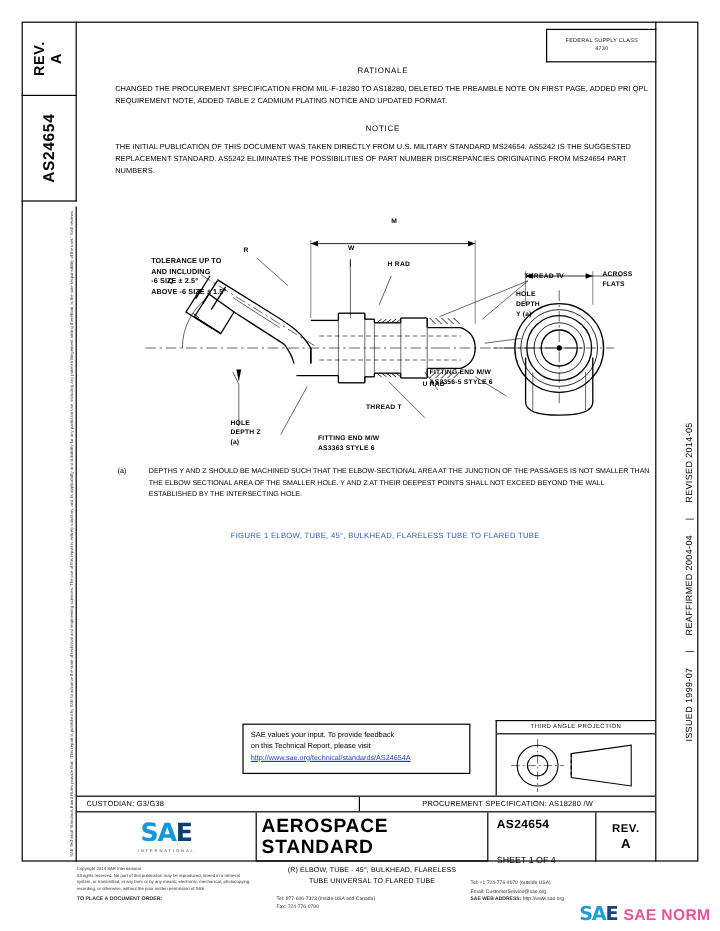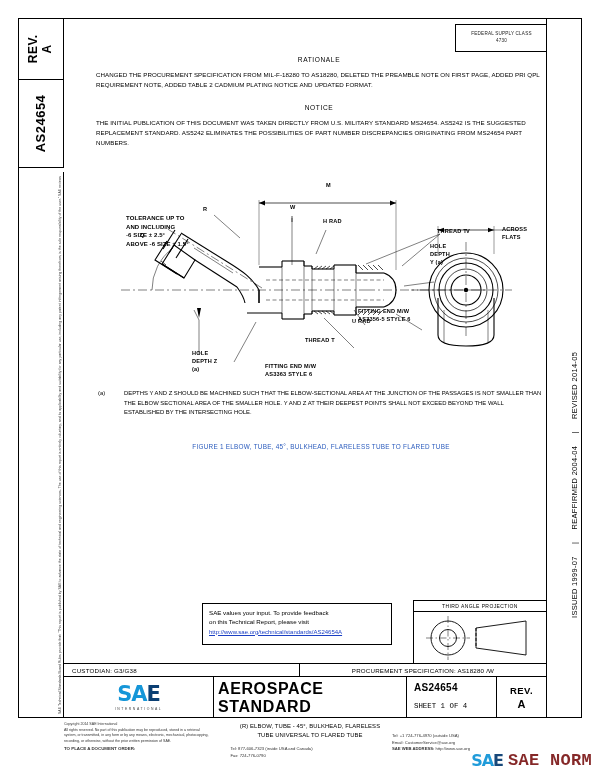--- a/index.html
+++ b/index.html
@@ -121,21 +121,21 @@
   .tb-row1 { display:flex; height:14px; border-top:1.6px solid #000; border-bottom:1.6px solid #000; }
   .tb-cust { width:236px; border-right:1.6px solid #000; display:flex; align-items:center; padding-left:8px; font-size:6.2px; letter-spacing:.2px;}
   .tb-proc { flex:1; display:flex; align-items:center; justify-content:center; font-size:6.2px; letter-spacing:.2px;}
   .tb-row2 { display:flex; height:41px; }
   .tb-logo { width:150px; border-right:1.6px solid #000; display:flex; align-items:center; justify-content:center;}
   .tb-title { width:193px; border-right:1.6px solid #000; display:flex; flex-direction:column; align-items:center; padding-top:3px;}
   .tb-title .as { font-size:16px; font-weight:bold; letter-spacing:.6px; border-bottom:1.2px solid #000; padding:0 4px 1px 4px;}
   .tb-title .desc { font-size:5.9px; text-align:center; line-height:1.45; margin-top:4px; letter-spacing:.1px;}
   .tb-num { width:90px; border-right:1.6px solid #000; padding:5px 0 0 7px;}
   .tb-num .n { font-size:10px; font-weight:bold; letter-spacing:.3px;}
-  .tb-num .s { font-size:7.4px; margin-top:9px;font-family:Liberation Mono, monospace;}
+  .tb-num .s { font-size:7.4px; margin-top:19px;}
   .tb-rev { flex:1; display:flex; flex-direction:column; align-items:center; justify-content:center;}
   .tb-rev .r1 { font-size:9.5px; font-weight:bold; letter-spacing:.4px;}
   .tb-rev .r2 { font-size:11px; font-weight:bold; margin-top:2px;}
 
   
   .sae-logo { text-align:center; }
   .sae-logo .mark { font-size:21px; font-weight:bold; color:#1596d8; letter-spacing:-1px; line-height:1; font-family:"DejaVu Sans", sans-serif;}
   .sae-logo .mark .e { color:#0b3f73; }
   .sae-logo .sub { font-size:3.4px; letter-spacing:1.6px; color:#444; margin-top:2px;}
 
@@ -147,21 +147,21 @@
 
   .copy2 { position:absolute; left:392px; top:733px; width:160px; font-size:4.2px; line-height:1.6; color:#333;}
 
   
   .wm {
     position:absolute; right:8px; bottom:6px;
     display:flex; align-items:center; gap:5px; opacity:.95;
   }
   .wm .wmark { font-size:16px; font-weight:bold; color:#1596d8; letter-spacing:-1px; line-height:1; font-family:"DejaVu Sans", sans-serif;}
   .wm .wmark .e { color:#0b3f73;}
-  .wm .wtxt { font-size:17px; font-weight:bold; color:#7f1d1d; letter-spacing:.3px;font-family:Liberation Mono, monospace;}
+  .wm .wtxt { font-size:13px; font-weight:bold; color:#ec4899; letter-spacing:.3px;}
 </style>
 </head>
 <body>
 
 <div class="page">
 
   <div class="frame"></div>
 
   <div class="rev-box">
     <div class="vt">

